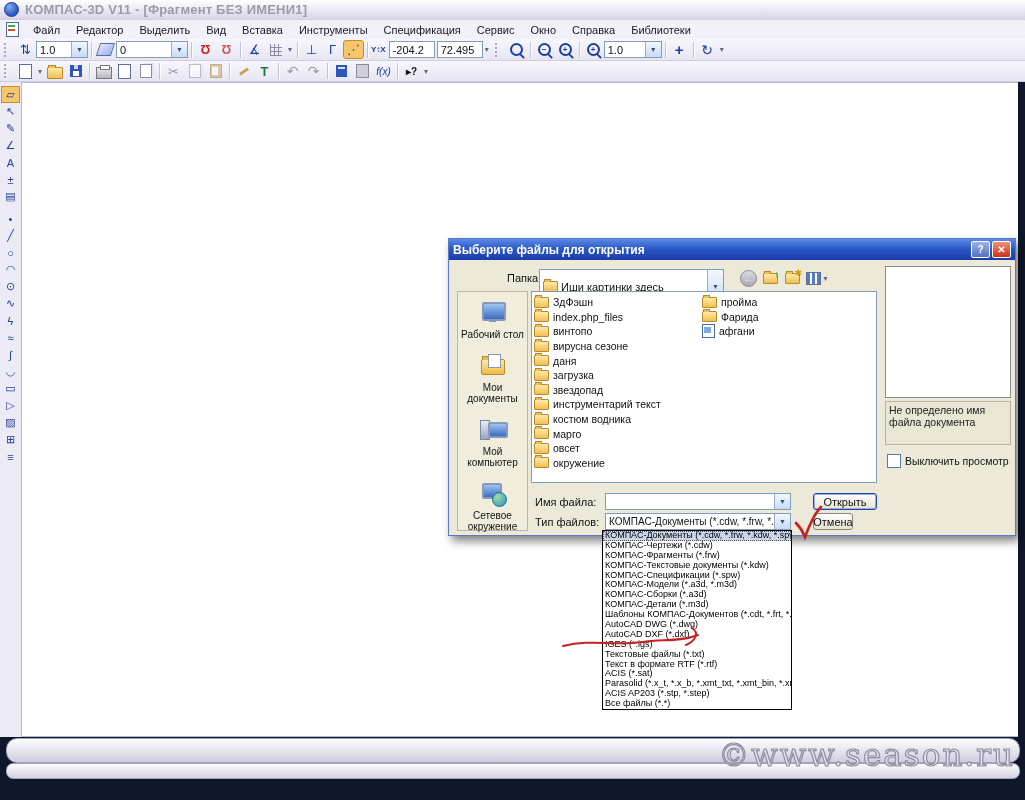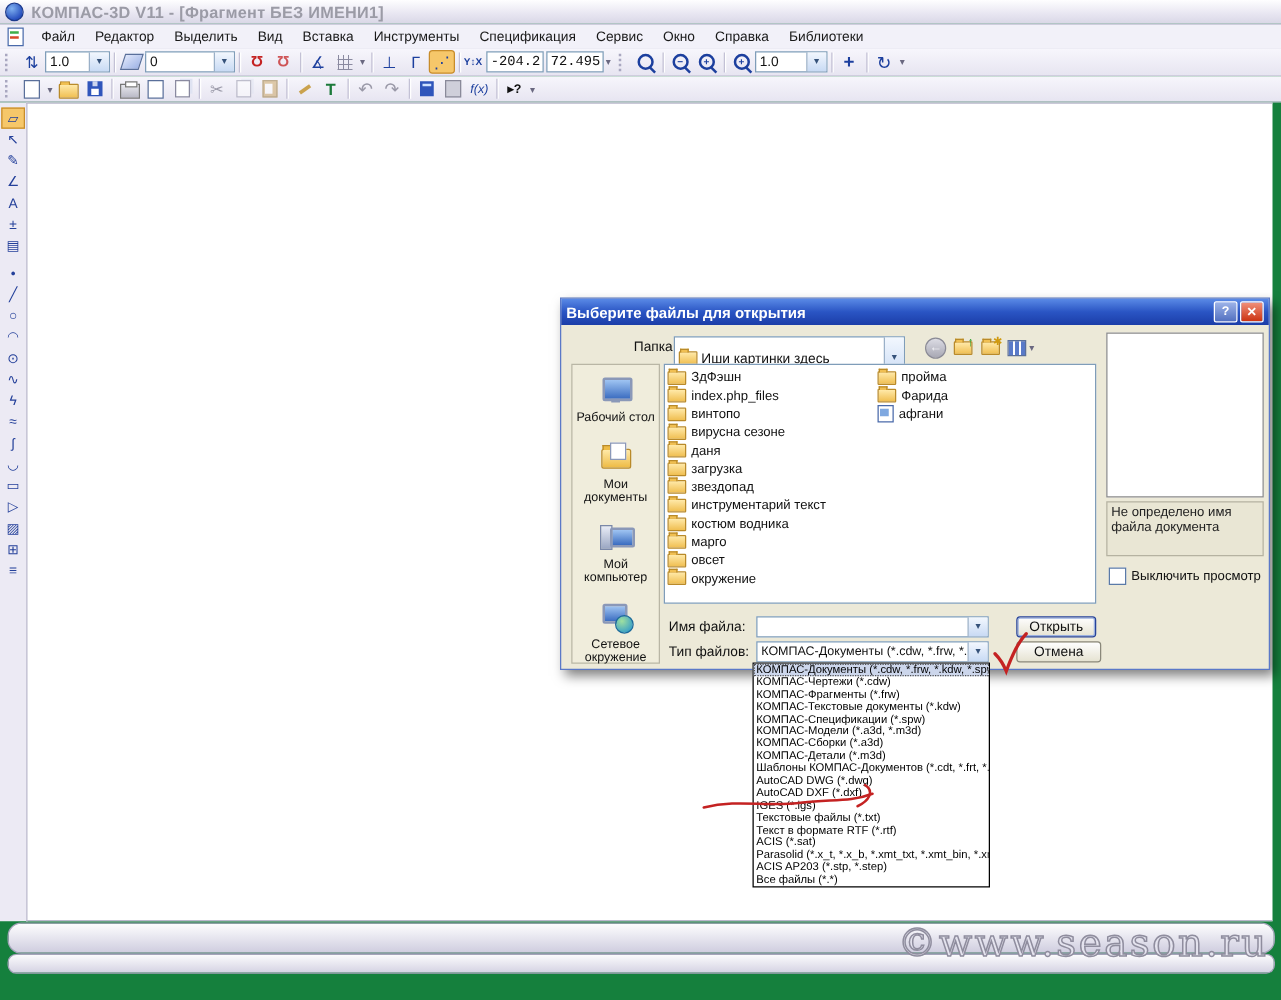--- a/index.html
+++ b/index.html
@@ -1,16 +1,16 @@
 <!DOCTYPE html>
 <html><head>
 <meta charset="utf-8">
 <style>
   html,body{margin:0;padding:0;background:#555;}
-  .app{position:relative;width:1025px;height:800px;background:#15803d;overflow:hidden;
+  .app{position:relative;width:1025px;height:800px;background:#0f172a;overflow:hidden;
        font-family:"Liberation Sans",sans-serif;font-size:11px;color:#111;}
   .abs{position:absolute;}
 
   
   .titlebar{left:0;top:0;width:1025px;height:20px;
     background:linear-gradient(180deg,#fefeff 0%,#e9e7f2 55%,#d9d7e6 100%);
     display:flex;align-items:center;padding-left:4px;box-sizing:border-box;
     border-bottom:1px solid #cfcdde;}
   .app-icon{width:13px;height:13px;border-radius:50%;
     background:radial-gradient(circle at 35% 30%,#7fb0f0,#2a52c0 70%);
@@ -35,21 +35,21 @@
   .tbbtn.dis{color:#9a99a8;}
   .tbbtn.sel{background:#f6c76a;border:1px solid #c88c2a;box-sizing:border-box;}
   .ov{color:#6a6880;font-size:8px;margin:0 2px;}
   .combo{background:#fff;border:1px solid #7f9db9;height:17px;display:flex;align-items:center;
     font-size:11px;box-sizing:border-box;}
   .combo .val{padding:0 3px;white-space:nowrap;overflow:hidden;flex:1;}
   .arrowbtn{width:15px;height:100%;margin-left:auto;border-left:1px solid #9ab0c8;
     background:linear-gradient(180deg,#f2f7fe,#c8daf4);display:flex;align-items:center;justify-content:center;
     font-size:7px;color:#35527a;flex:none;}
   .field{background:#fff;border:1px solid #7f9db9;height:17px;display:flex;align-items:center;
-    padding:0 3px;font-size:11px;box-sizing:border-box;font-family:Liberation Mono, monospace;}
+    padding:0 3px;font-size:11px;box-sizing:border-box;}
   .yx{font-size:8px;line-height:8px;color:#1c3f9e;text-align:left;font-weight:bold;}
 
   
   .i-page{width:11px;height:13px;background:#fff;border:1px solid #5a6f9a;}
   .i-folder{width:14px;height:10px;background:linear-gradient(#ffe9a8,#f0bf52);border:1px solid #b98a2a;
     border-radius:1px;position:relative;margin-top:3px;}
   .i-folder::before{content:"";position:absolute;top:-3px;left:0;width:6px;height:2px;
     background:#f0bf52;border:1px solid #b98a2a;border-bottom:none;border-radius:1px 1px 0 0;}
   .i-floppy{width:12px;height:12px;background:#2f55bb;position:relative;}
   .i-floppy::after{content:"";position:absolute;left:3px;top:6px;width:6px;height:5px;background:#fff;}
@@ -465,21 +465,21 @@
       <span class="val"></span>
       <span class="arrowbtn">▼</span>
     </span>
     <span class="abs btn default" style="left:364px;top:254px;width:64px;height:17px">Открыть</span>
 
     <span class="abs dlg-label" style="left:86px;top:277px">Тип файлов:</span>
     <span class="abs combo" style="left:156px;top:274px;width:186px;height:17px;font-size:10px">
       <span class="val">КОМПАС-Документы (*.cdw, *.frw, *.kdw, *.s</span>
       <span class="arrowbtn">▼</span>
     </span>
-    <span class="abs btn" style="left:364px;top:274px;width:68px;height:17px">Отмена</span>
+    <span class="abs btn" style="left:364px;top:274px;width:40px;height:17px">Отмена</span>
   </div>
 
   <div class="abs dropdown">
     <div class="dd-item sel">КОМПАС-Документы (*.cdw, *.frw, *.kdw, *.spw, *</div>
     <div class="dd-item">КОМПАС-Чертежи (*.cdw)</div>
     <div class="dd-item">КОМПАС-Фрагменты (*.frw)</div>
     <div class="dd-item">КОМПАС-Текстовые документы (*.kdw)</div>
     <div class="dd-item">КОМПАС-Спецификации (*.spw)</div>
     <div class="dd-item">КОМПАС-Модели (*.a3d, *.m3d)</div>
     <div class="dd-item">КОМПАС-Сборки (*.a3d)</div>

